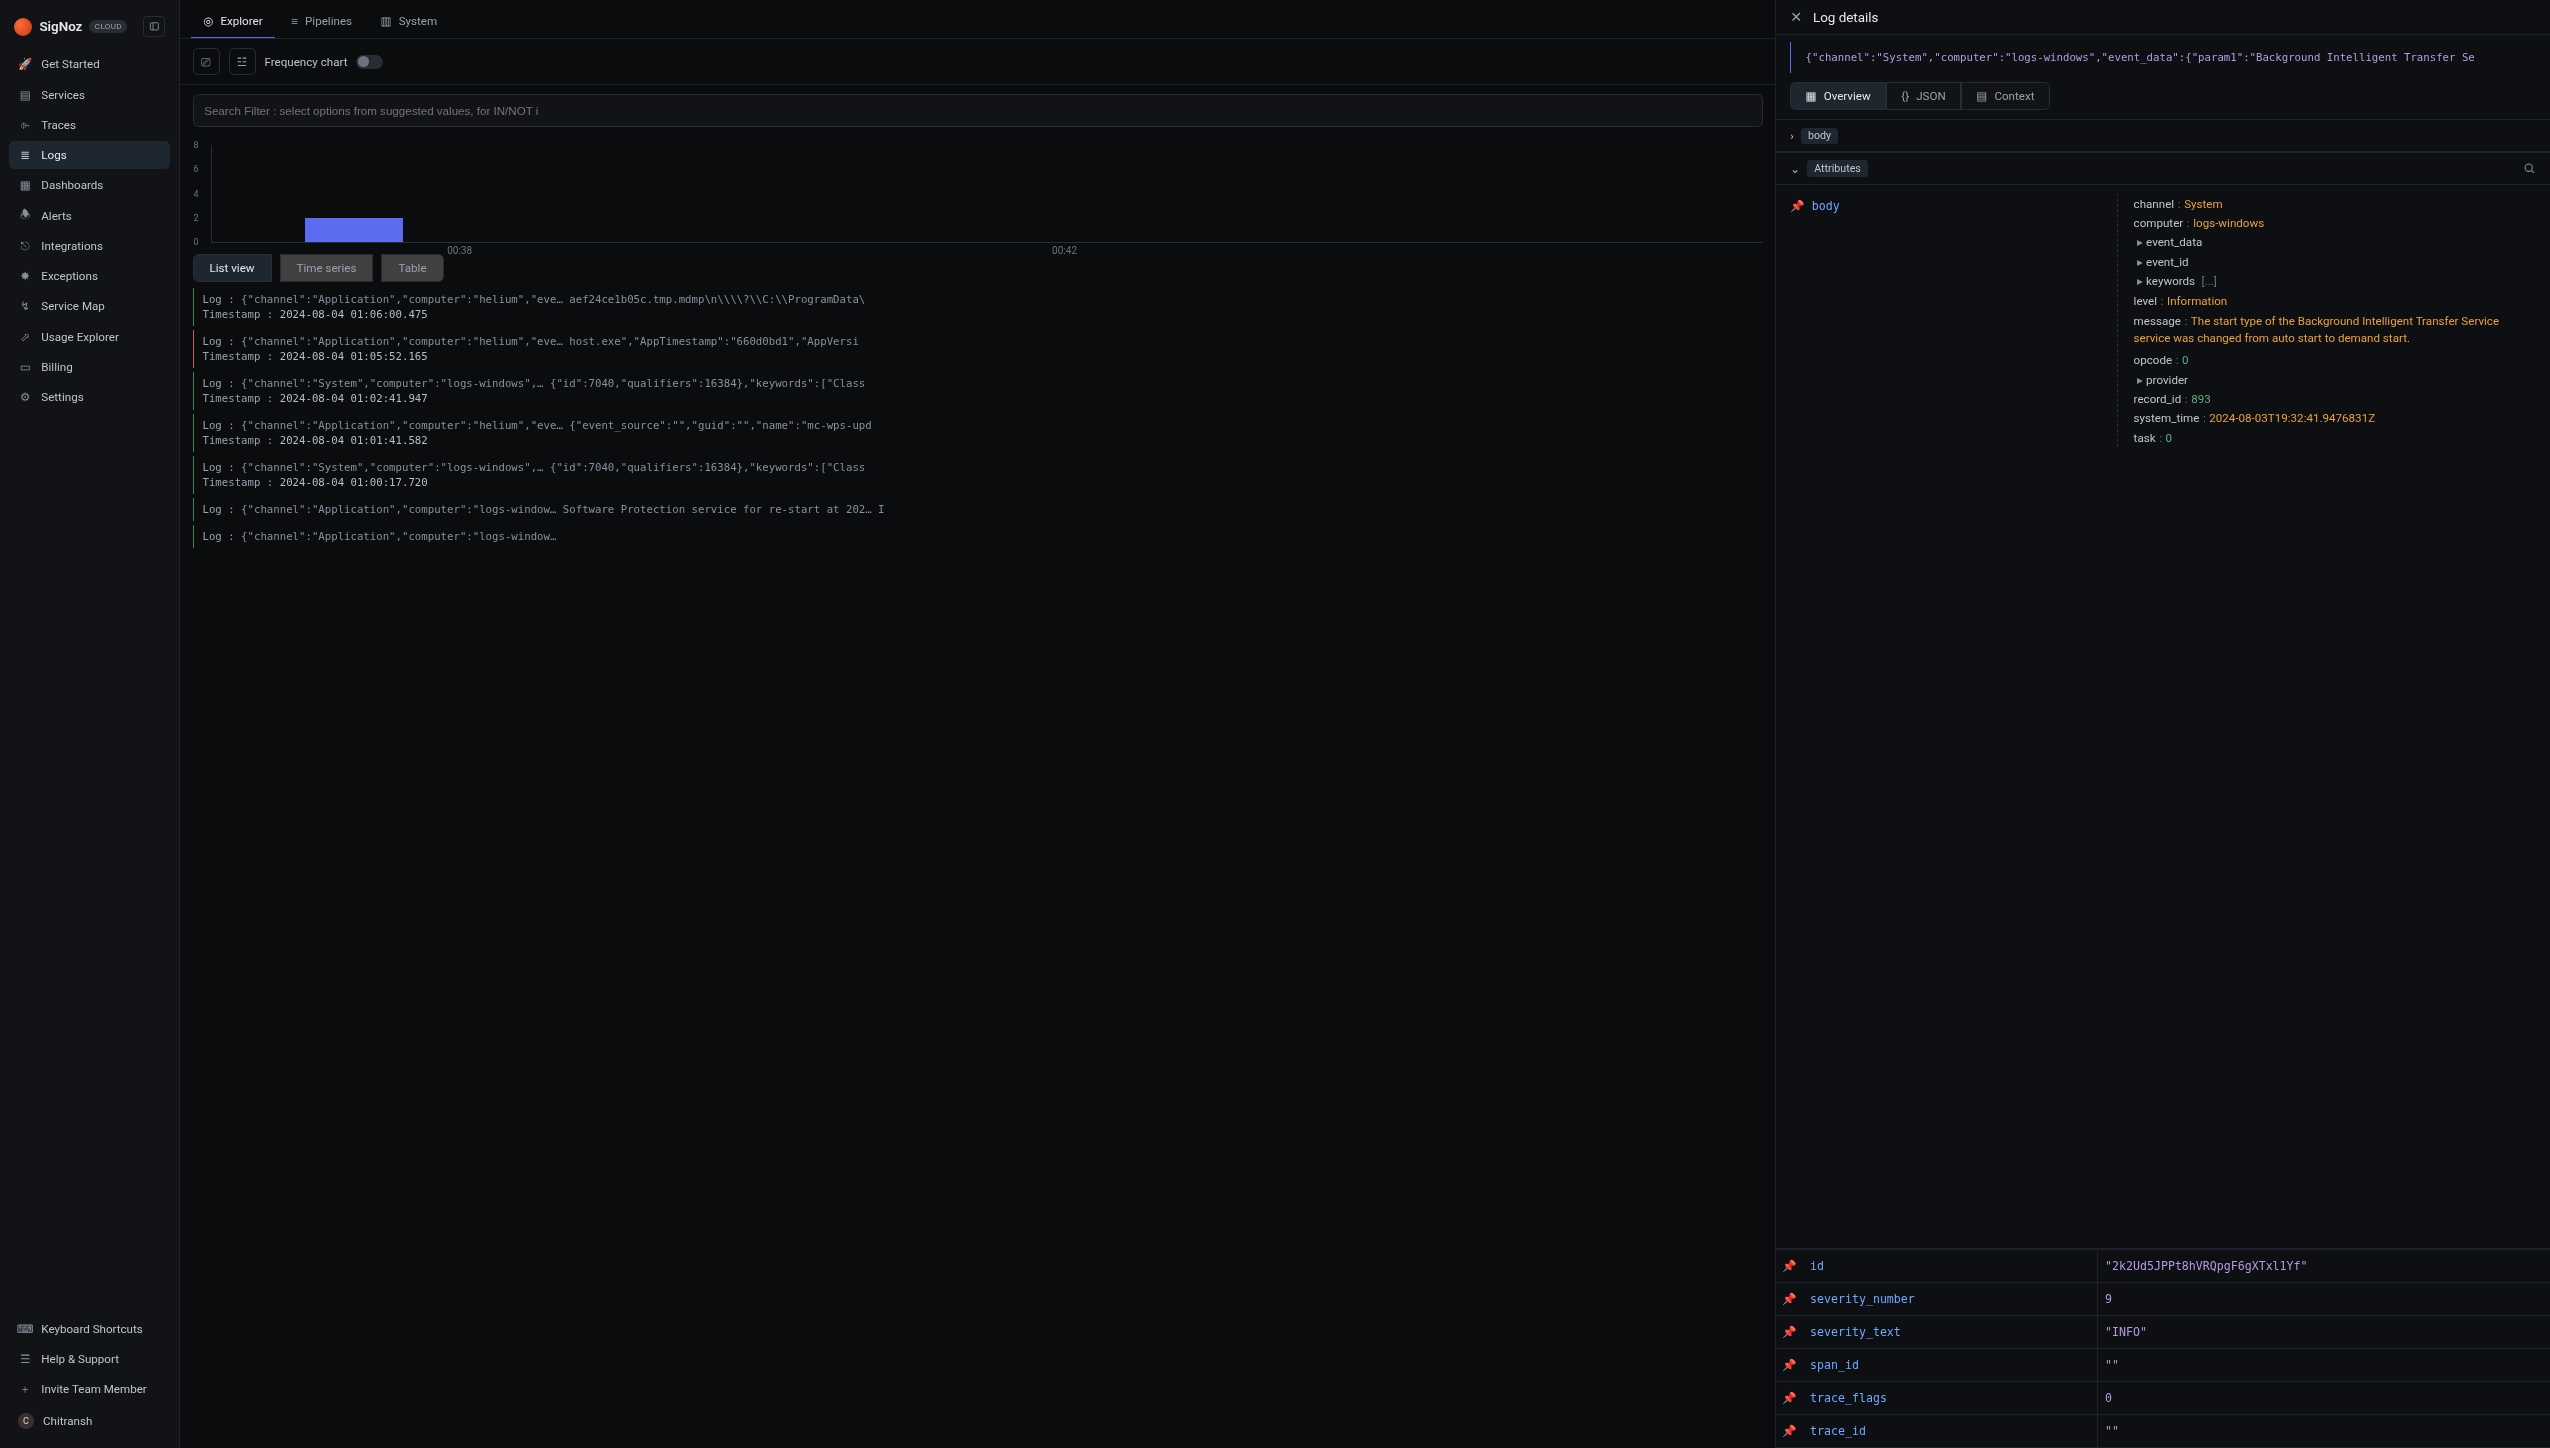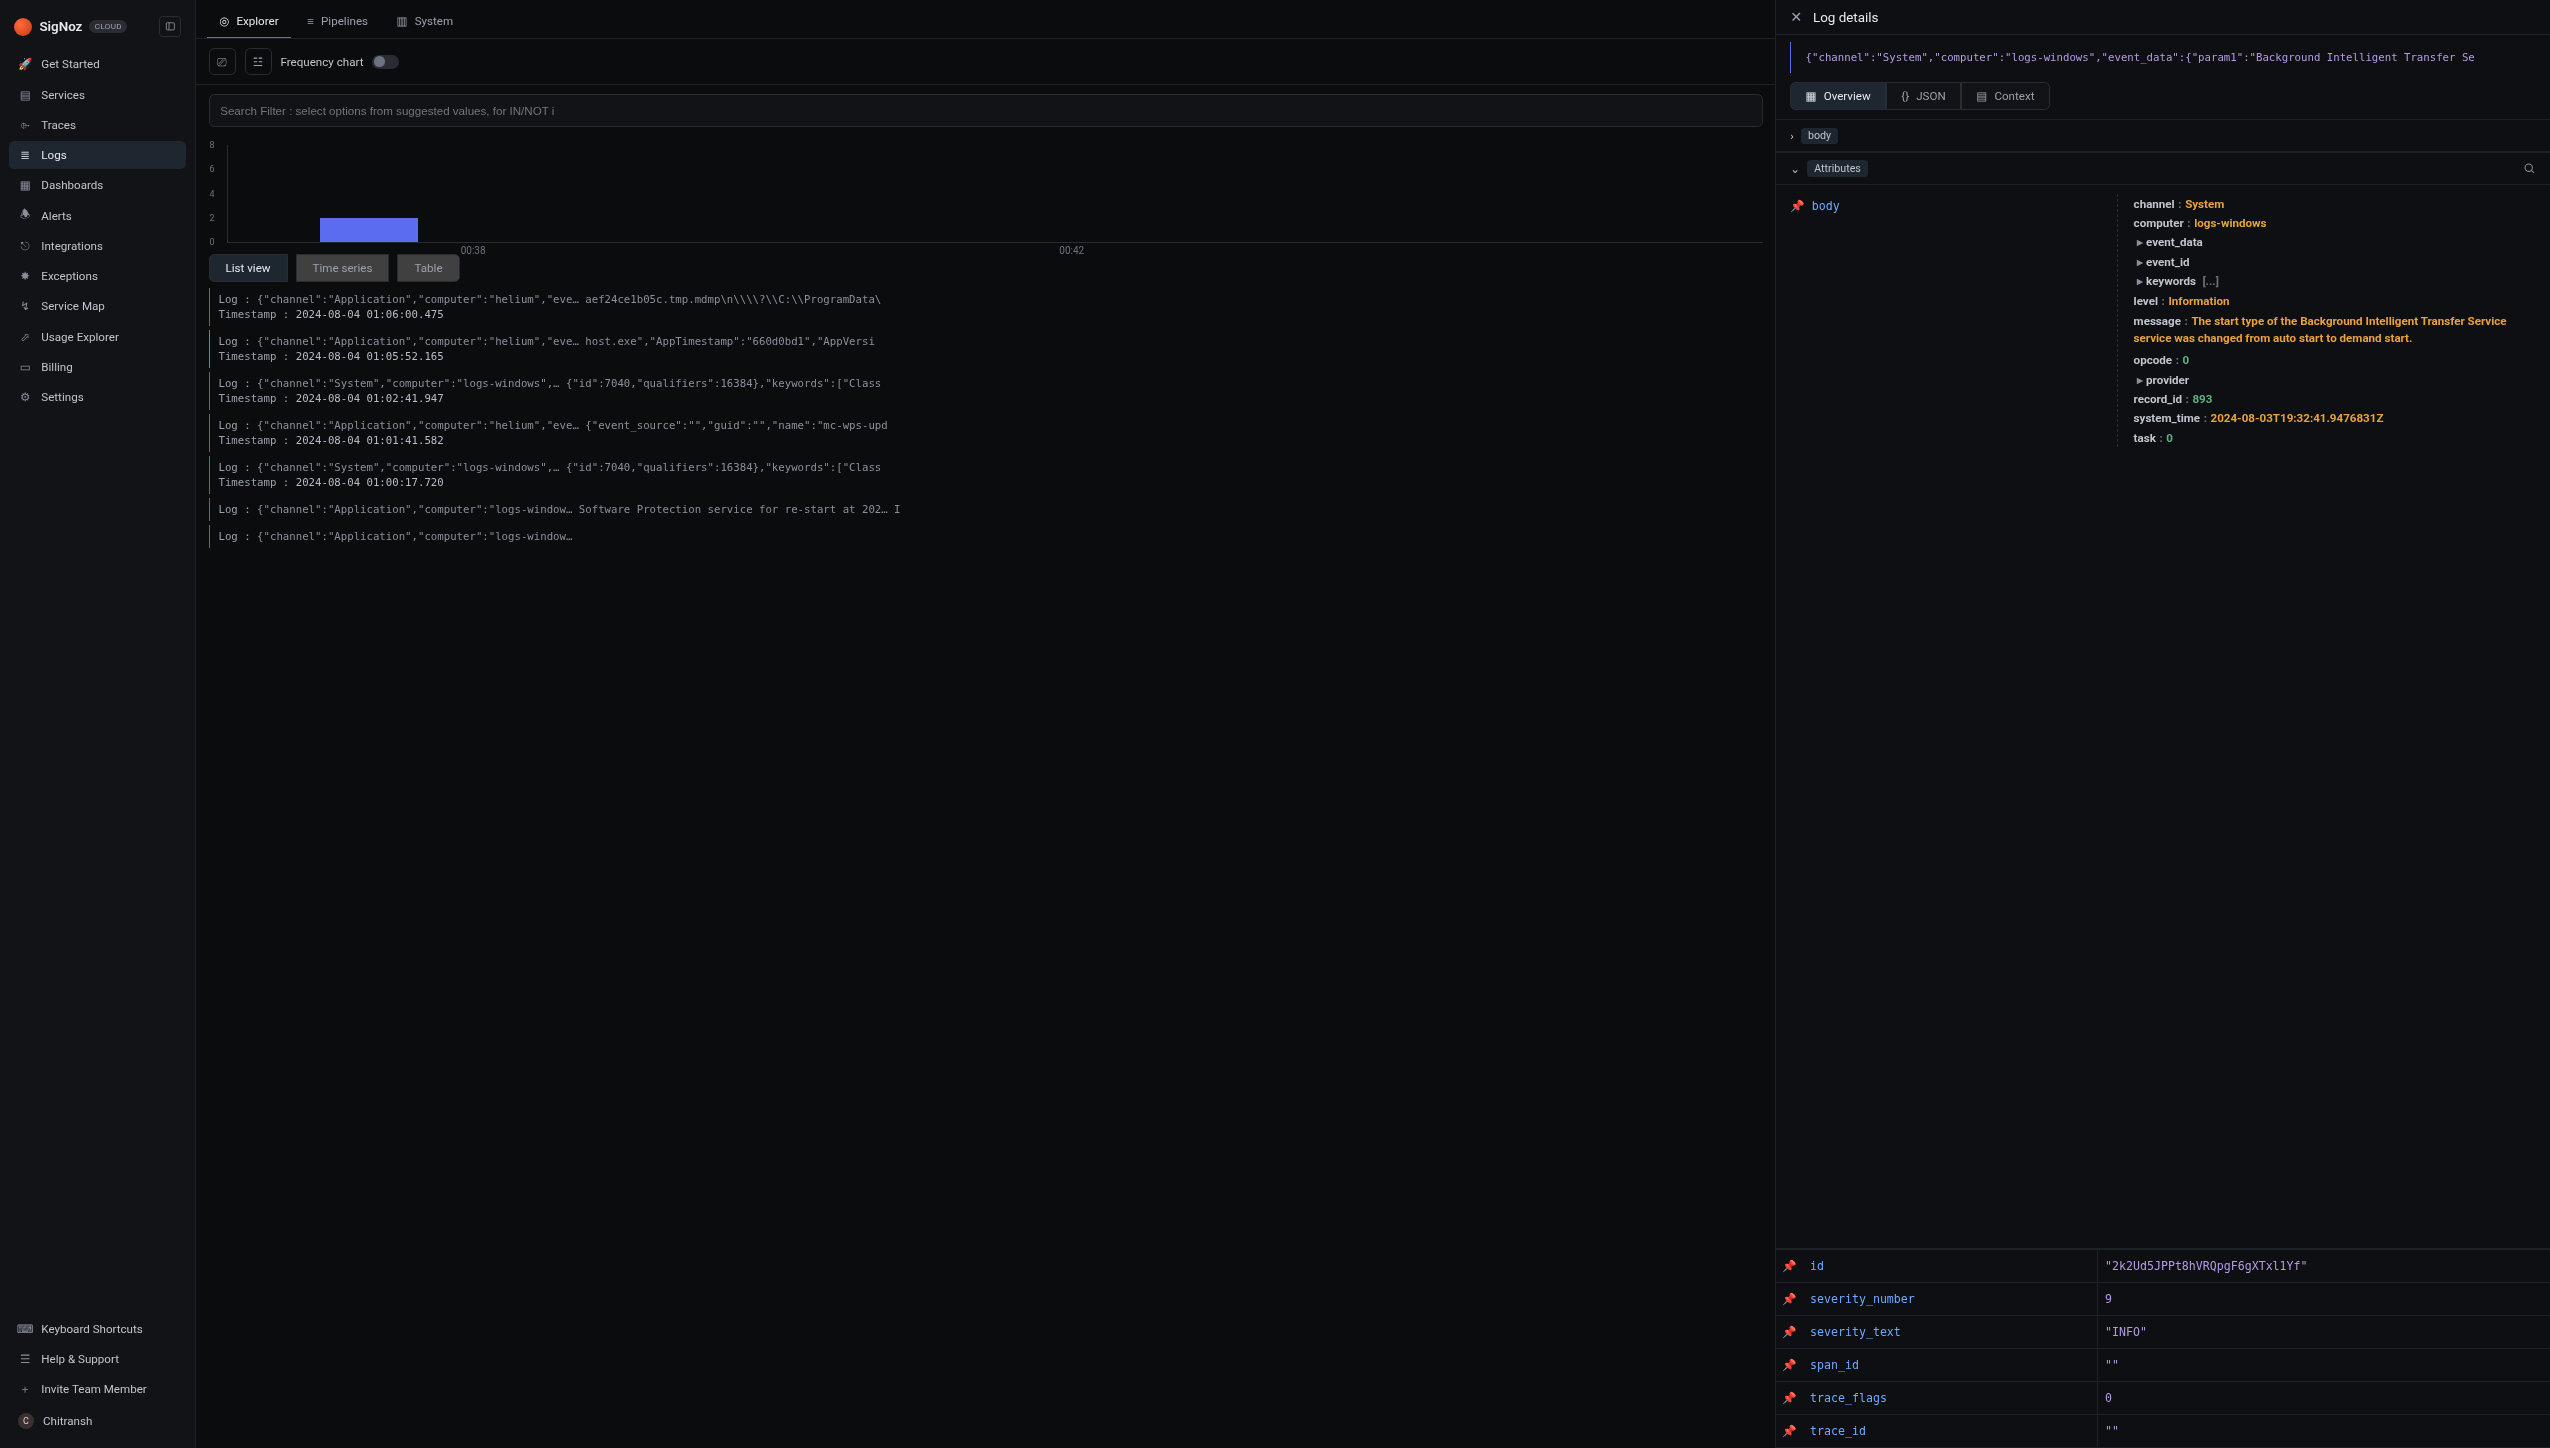--- a/index.html
+++ b/index.html
@@ -7,21 +7,21 @@
     font-family: -apple-system, BlinkMacSystemFont, "Segoe UI", Roboto, sans-serif;
     background: #0b0c0e;
     color: #c0c4cc;
     font-size: 11.6px;
     height: 100vh;
     overflow: hidden;
     display: flex;
   }
   
   .sidebar {
-    width: 196px;
+    width: 180px;
     background: #121317;
     border-right: 0.9px solid #1f2128;
     display: flex;
     flex-direction: column;
     padding: 7.1px 9px;
     flex-shrink: 0;
   }
   .brand {
     display: flex;
     align-items: center;
@@ -179,21 +179,21 @@
   .label-row { display: flex; align-items: center; gap: 7.1px; padding: 5.3px 0; }
   .pin { color: #444a57; cursor: pointer; }
   .fld { color: #6ea8ff; font-family: ui-monospace, monospace; }
   .tree { font-size: 11.6px; }
   .tree-line { padding: 2.7px 0; white-space: nowrap; }
   .tree-line .key { color: #c0c4cc; }
   .tree-line .sep { color: #6c7280; padding: 0 3.6px; }
   .tree-line .val-str { color: #e9a23b; }
   .tree-line .val-num { color: #5fb083; }
   .tree-exp { color: #8a8f9c; width: 12.5px; display: inline-block; text-align: center; cursor: pointer; }
-  .tree-indent { padding-left: 16px; border-left: 0.9px dashed #2a2c34; margin-left: 5.3px; font-weight: bold; }
+  .tree-indent { padding-left: 16px; border-left: 0.9px dashed #2a2c34; margin-left: 5.3px; }
   .msg-block { color: #e9a23b; line-height: 1.5; }
 
   .kv-table { border-top: 0.9px solid #1f2128; }
   .kv-row {
     display: grid; grid-template-columns: 27px 294px 1fr;
     border-bottom: 0.9px solid #1f2128;
     align-items: center;
   }
   .kv-row .pin-cell { display: flex; align-items: center; justify-content: center; padding: 9px 0; }
   .kv-row .k-cell { padding: 9px 7.1px; color: #6ea8ff; font-family: ui-monospace, monospace; }

